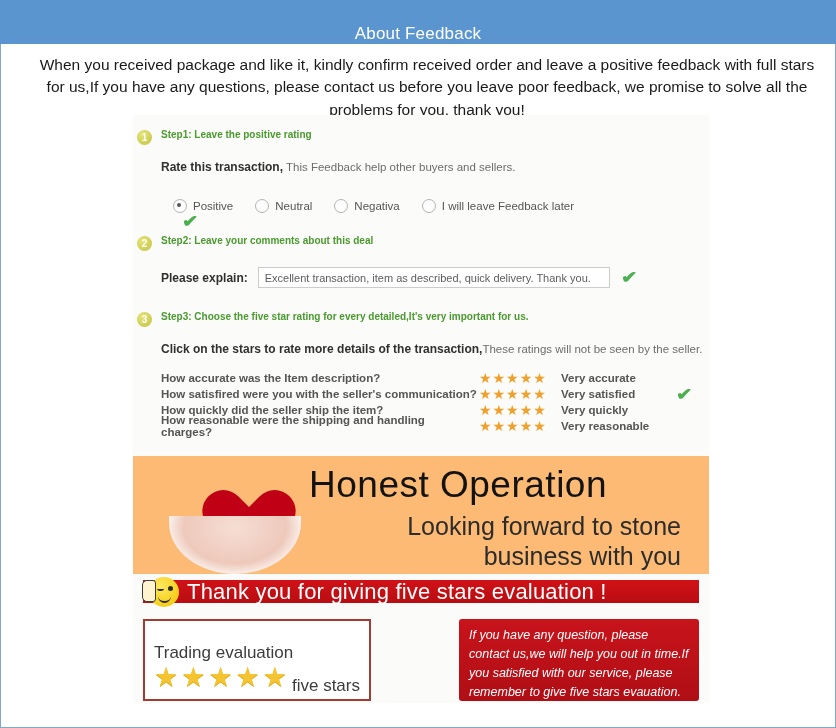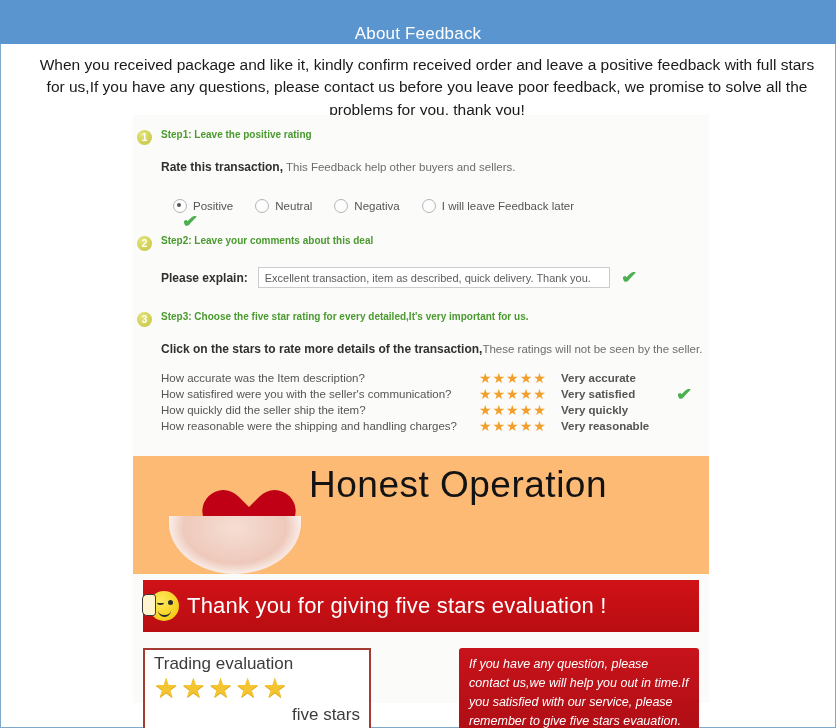--- a/index.html
+++ b/index.html
@@ -178,21 +178,21 @@
     position: relative;
     padding-left: 0px;
   }
   .rating-row {
     display: flex;
     align-items: center;
     height: 16px;
     font-size: 11.5px;
     color: #555555;
   }
-  .rating-q { width: 318px; }
+  .rating-q { width: 318px; font-weight: bold; }
   .stars {
     width: 82px;
     color: #f1a02b;
     font-size: 14px;
     letter-spacing: 1px;
     line-height: 1;
   }
   .rating-a { color: #555555; font-weight: bold; }
   .tick-ratings {
     position: absolute;
@@ -254,21 +254,21 @@
     top: 56px;
     width: 372px;
     text-align: right;
     font-size: 25px;
     color: #2c2c2c;
     line-height: 1.18;
   }
   
   .banner-red {
     margin: 6px 10px 0 10px;
-    height: 52px;
+    height: 23px;
     background: #cd1117;
     background-image: linear-gradient(#d01217, #b90d12);
     display: flex;
     align-items: center;
     padding-left: 6px;
     box-sizing: border-box;
   }
   .smiley {
     width: 30px; height: 30px;
     border-radius: 50%;
@@ -316,21 +316,21 @@
     margin: 16px 10px 0 10px;
     display: flex;
     justify-content: space-between;
   }
   .trading-box {
     width: 228px;
     height: 82px;
     border: 2px solid #a33b33;
     box-sizing: border-box;
     background: #ffffff;
-    padding: 4px 9px;
+    padding: 22px 9px;
     position: relative;
   }
   .trading-title {
     font-size: 17px;
     color: #3c3c3c;
   }
   .trading-stars {
     margin-top: 1px;
     color: #f5c431;
     font-size: 27px;
@@ -450,20 +450,24 @@
             <span class="tick tick-ratings">✔</span>
           </div>
         </div>
 
         <div class="banner-honest">
           <div class="heart-wrap">
             <div class="heart"></div>
             <div class="palm"></div>
           </div>
           <div class="honest-title">Honest Operation</div>
+          <div class="honest-sub">
+            <div>Looking forward to stone</div>
+            <div>business with you</div>
+          </div>
         </div>
 
         <div class="banner-red">
           <div class="smiley">
             <span class="thumb"></span>
             <span class="wink"></span>
             <span class="eye"></span>
             <span class="mouth"></span>
           </div>
           <div class="banner-red-text">Thank you for giving five stars evaluation !</div>

